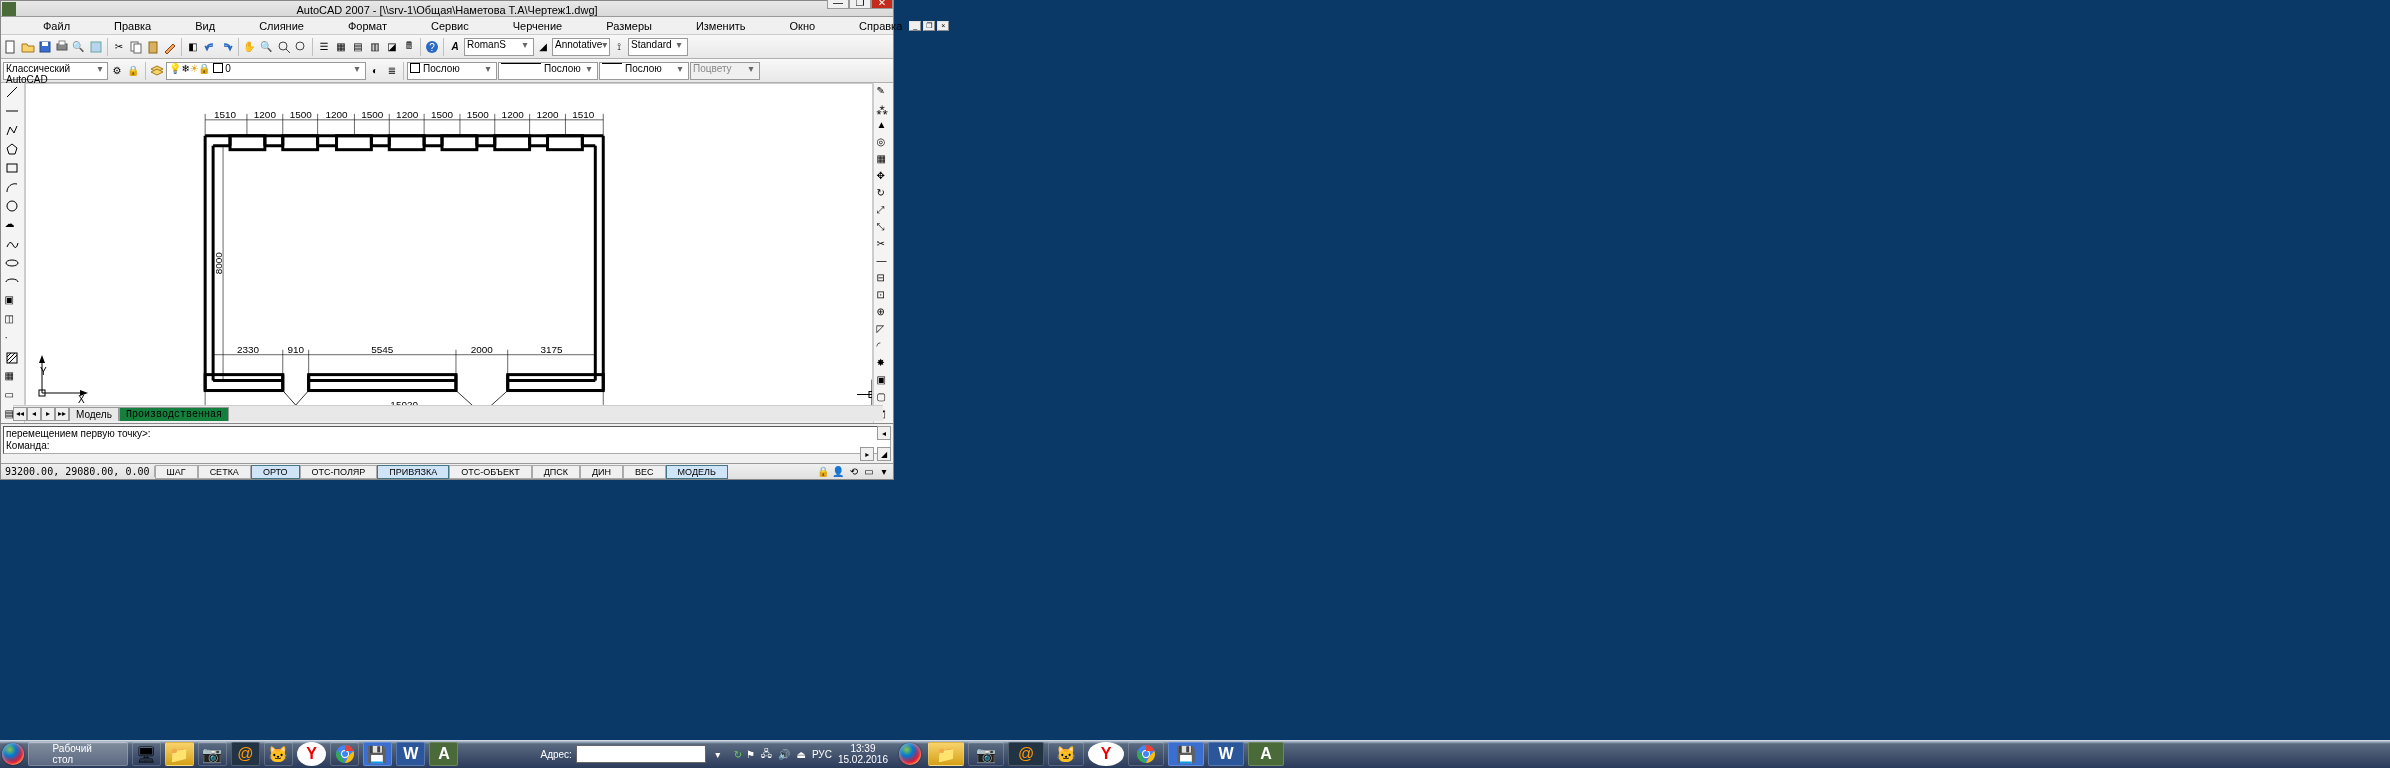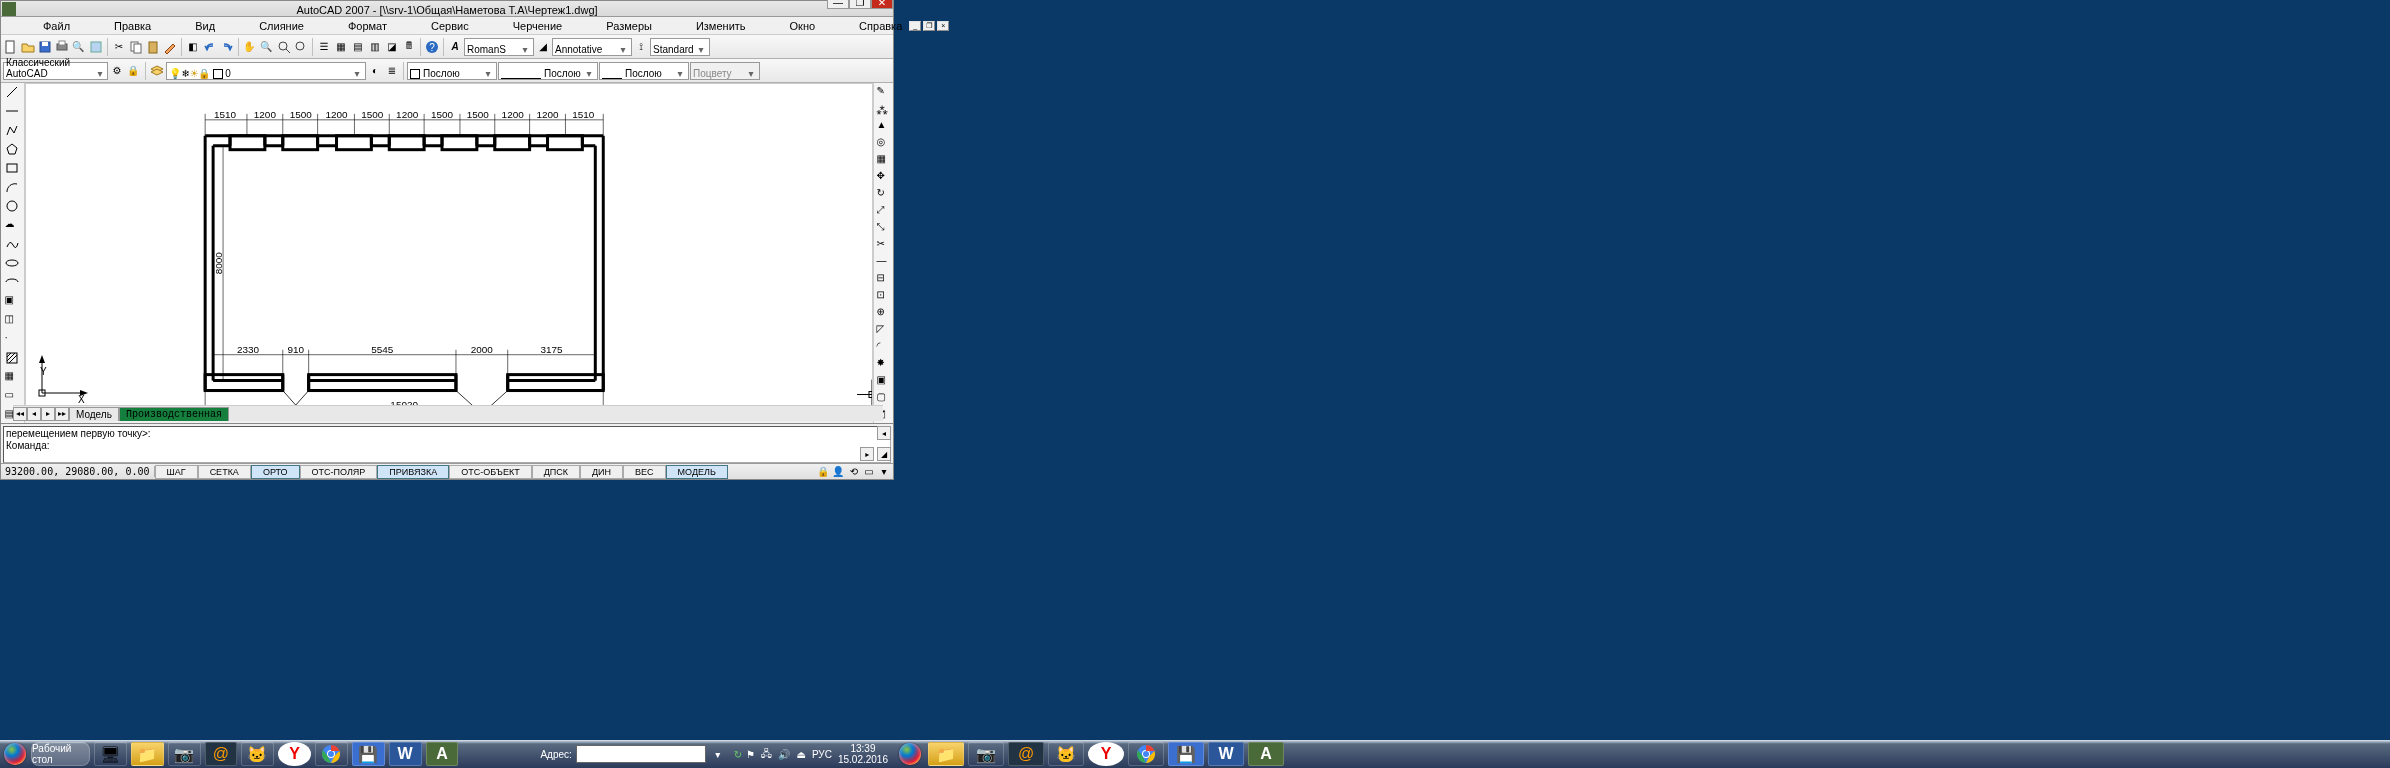--- a/index.html
+++ b/index.html
@@ -13,49 +13,49 @@
 .win-btn.close { background:#c42b1c; color:#fff; }
 .win-btn:not(.close) { background:#f0f0f0; }
 .mdi-btns { display:flex; }
 .mdi-btn { width:12px; height:10px; margin:1px; border:1px outset #e0e0e0; font-size:7px; text-align:center; background:#f0f0f0; }
 .menubar { height: 18px; background:#f0f0f0; display:flex; align-items:center; gap:0; border-bottom:1px solid #ccc; padding-left:2px; }
 .menu-icon { width:14px; height:14px; background:#4a6a3a; display:inline-block; margin-right:2px; }
 .menu-item { padding:2px 6px; font-size:11px; cursor:default;margin-left:32px; }
 .toolbar-row { height:24px; background:linear-gradient(180deg,#f8f8f8,#e8e8e8); border-bottom:1px solid #b0b0b0; display:flex; align-items:center; padding:0 2px; gap:1px; }
 .tb-btn { width:16px; height:16px; display:inline-flex; align-items:center; justify-content:center; border:1px solid transparent; }
 .tb-sep { width:1px; height:18px; background:#c0c0c0; margin:0 2px; }
-.combo { height:18px; border:1px solid #999; background:#fff; display:flex; align-items:flex-end; padding:0 2px; font-size:10px; }
+.combo { height:18px; border:1px solid #999; background:#fff; display:flex; align-items:flex-start; padding:0 2px; font-size:10px; }
 .combo .dd { margin-left:auto; width:12px; text-align:center; color:#666; }
 .left-toolbar { position:absolute; left:0; top:96px; width:24px; border-right:1px solid #ccc; background:#f4f4f4; }
 .left-toolbar .tb-btn { display:block; width:18px; height:18px; margin:1px auto; }
 .right-toolbar { position:absolute; right:0; top:64px; width:20px; border-left:1px solid #ccc; background:#f4f4f4; }
 .right-toolbar .tb-btn { display:block; width:16px; height:16px; margin:1px auto; }
 .drawing-area { position:absolute; left:14px; top:64px; right:14px; height:342px; background:#fff; border:1px solid #ccc; }
 .drawing-canvas { position:relative; width:100%; height:100%; background:#fff; }
 .ucs { position:absolute; left:8px; bottom:4px; font-size:10px; }
 .ucs .y { position:absolute; bottom:26px; left:6px; }
 .ucs .x { position:absolute; bottom:-2px; left:44px; }
 .tab-row { position:absolute; left:12px; bottom:56px; right:10px; height:16px; display:flex; align-items:center; gap:0; background:#e8e8e8; border-top:1px solid #ccc; }
 .tab-nav-btn { width:14px; height:14px; border:1px solid #999; background:#f0f0f0; display:inline-flex; align-items:center; justify-content:center; font-size:8px; }
 .tab { padding:1px 6px; border:1px solid #999; border-bottom:none; background:#e8e8e8; font-size:10px; margin-left:0; }
 .tab.active { background:#15803d; font-weight:normal;font-family:Liberation Mono, monospace; }
 .cmd-area { position:absolute; left:0; bottom:16px; right:0; height:40px; background:#f0f0f0; border-top:1px solid #888; }
-.cmd-text { background:#fff; height:37px; margin:2px; border:1px inset #aaa; padding:1px 2px; font-family:Consolas,monospace; font-size:10px; overflow:hidden; line-height:12px; }
+.cmd-text { background:#fff; height:28px; margin:2px; border:1px inset #aaa; padding:1px 2px; font-family:Consolas,monospace; font-size:10px; overflow:hidden; line-height:12px; }
 .cmd-scroll { position:absolute; right:2px; top:2px; bottom:2px; display:flex; flex-direction:column; gap:14px; }
 .status-bar { position:absolute; left:0; bottom:0; right:0; height:16px; background:linear-gradient(180deg,#f0f0f0,#e0e0e0); border-top:1px solid #999; display:flex; align-items:center; font-size:10px; }
 .status-coord { padding:0 4px; border-right:1px solid #aaa; font-family:Consolas,monospace; }
 .status-toggle { padding:1px 11px; border:1px solid #aaa; margin:8px 0px; font-size:9px; background:#f0f0f0;text-align:center; }
 .status-toggle.on { background:#d0e4f7; border-color:#478; }
 .status-right { margin-left:auto; display:flex; gap:1px; padding-right:2px; }
 .status-right .tb-btn { width:14px; height:14px; }
 .taskbar { position:absolute; left:0; bottom:0; width:100%; height:28px; background:linear-gradient(180deg,#dce6f4,#5a6a80 4px,#2a3a5a); display:flex; align-items:center; z-index:100; }
 .start-btn { width:32px; height:28px; display:flex; align-items:center; justify-content:center; }
 .start-orb { width:22px; height:22px; border-radius:50%; background:radial-gradient(circle at 35% 30%,#8cc63f 0%,#0078d4 30%,#e81123 65%,#ffb900 90%); box-shadow: inset 0 0 4px rgba(255,255,255,0.6), 0 0 2px rgba(0,0,0,0.6); }
 .quick-launch { width:36px; height:24px; border:1px solid rgba(255,255,255,0.2); border-radius:2px; margin:0 2px; display:inline-flex; align-items:center; justify-content:center; font-size:16px; }
-.task-btn { height:24px; padding:0 0; display:flex; align-items:center; gap:4px; color:#fff; border:1px solid rgba(255,255,255,0.2); border-radius:8px; margin:0 2px; background:rgba(255,255,255,0.05); }
+.task-btn { height:24px; padding:0 24px; display:flex; align-items:center; gap:4px; color:#fff; border:1px solid rgba(255,255,255,0.2); border-radius:2px; margin:0 2px; background:rgba(255,255,255,0.05); }
 .task-btn.active { background:rgba(255,255,255,0.22); }
 .tray { margin-left:auto; display:flex; align-items:center; gap:6px; color:#fff; padding-right:6px; }
 .tray .clock { text-align:center; line-height:11px; font-size:10px; }
 .addr-bar { display:flex; align-items:center; gap:4px; color:#fff; margin-left:80px; }
 .addr-input { width:130px; height:18px; background:#fff; border:1px solid #666; }
 svg.ico { width:14px; height:14px; }
 .drawing-svg { position:absolute; inset:0; }
 </style>
 </head>
 <body>
@@ -180,21 +180,21 @@
         </svg>
       </span>
     <span class="tb-sep"></span>
 
     <span class="tb-btn" style="font-style:italic;font-weight:bold;">A</span>
     <div class="combo" style="width:70px;">
         <span>RomanS</span>
         <span class="dd">▾</span>
       </div>
     <span class="tb-btn">◢</span>
-    <div class="combo" style="width:80px;">
+    <div class="combo" style="width:58px;">
         <span>Annotative</span>
         <span class="dd">▾</span>
       </div>
     <span class="tb-btn">⟟</span>
     <div class="combo" style="width:60px;">
         <span>Standard</span>
         <span class="dd">▾</span>
       </div>
   </div>
 

